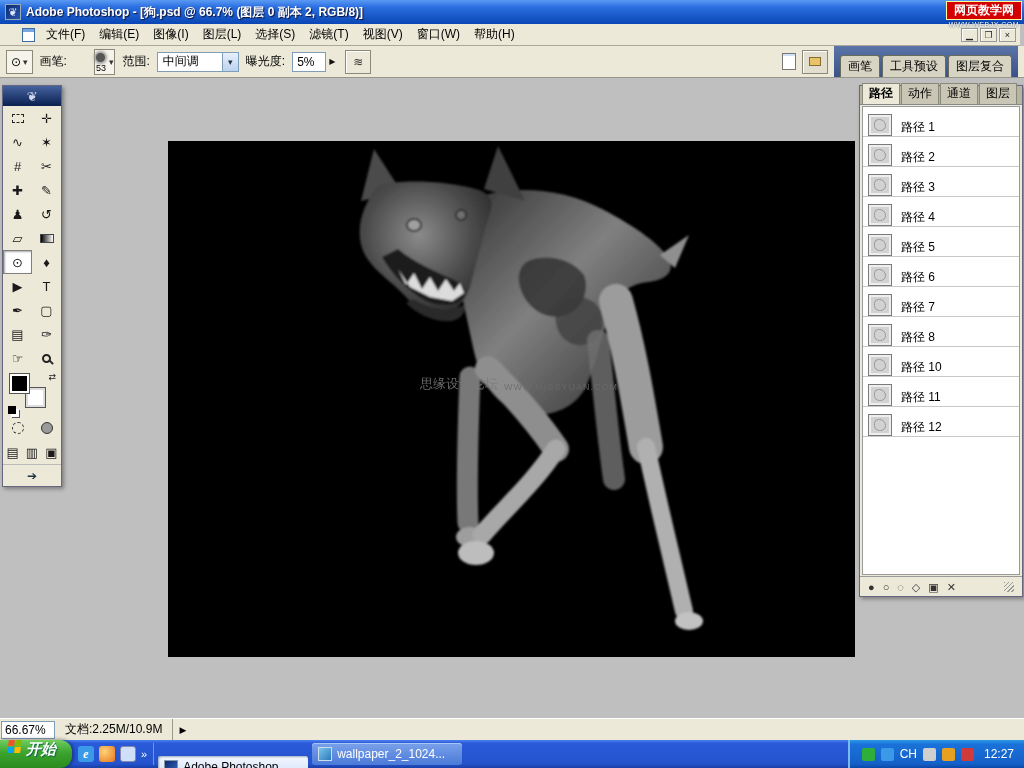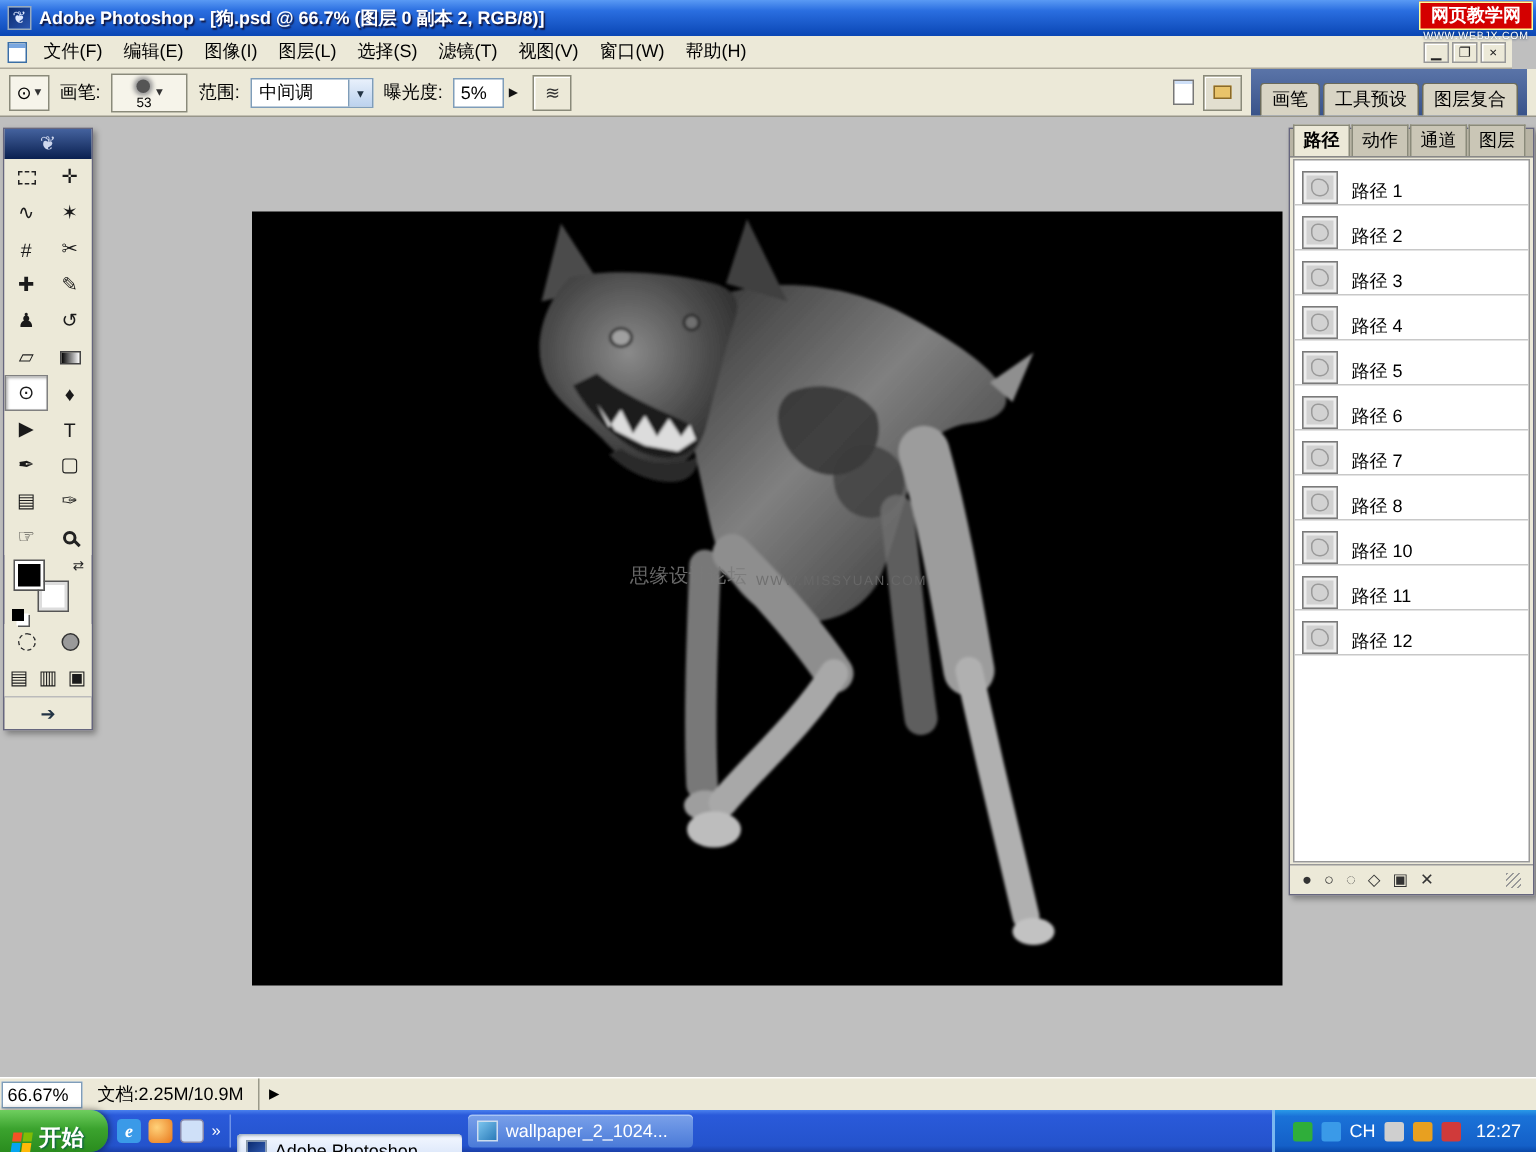--- a/index.html
+++ b/index.html
@@ -12,38 +12,38 @@
     background:linear-gradient(180deg,#5a9af4 0%,#2a6ee0 30%,#0a46b4 100%);
     display:flex;align-items:center;padding:0 5px;color:#fff;z-index:30;}
   .app-ico{width:16px;height:16px;background:linear-gradient(135deg,#0a2a6e,#2a56b0);
     border:1px solid #9ab;color:#dfe9ff;font-size:11px;line-height:14px;text-align:center;margin-right:5px;}
   .title-text{font-weight:bold;font-size:12px;text-shadow:1px 1px 1px #113;white-space:nowrap;}
   .badge{position:absolute;top:1px;right:2px;width:76px;text-align:center;z-index:40;}
   .badge-red{background:#d40000;color:#fff;font-weight:bold;font-size:12px;line-height:17px;border:1px solid #ff9;}
   .badge-url{font-size:7px;color:#fff;letter-spacing:.5px;line-height:9px;text-shadow:0 0 2px #024;}
 
   
-  .menubar{position:absolute;top:24px;left:0;right:16px;height:22px;background:#ece9d8;
-    border-bottom:1px solid #aca899;display:flex;align-items:center;padding-left:3px;z-index:20;justify-content:space-between;}
+  .menubar{position:absolute;top:24px;left:0;right:4px;height:22px;background:#ece9d8;
+    border-bottom:1px solid #aca899;display:flex;align-items:center;padding-left:20px;z-index:20;justify-content:space-between;}
   .doc-ico{width:13px;height:14px;background:#fff;border:1px solid #3a6ea5;margin:0 4px 0 2px;
     box-shadow:inset 0 3px 0 #7aa7e0;}
   .menu-item{padding:3px 7px;color:#000;white-space:nowrap;}
   .doc-controls{margin-left:auto;display:flex;gap:2px;padding-right:4px;}
   .win-btn{width:17px;height:14px;background:#ece9d8;border:1px solid #999;
     box-shadow:inset 1px 1px 0 #fff;font-size:9px;line-height:12px;text-align:center;color:#222;}
 
   
   .optionsbar{position:absolute;top:46px;left:0;right:0;height:32px;background:#ece9d8;
     border-bottom:1px solid #98968a;display:flex;align-items:center;gap:7px;padding:0 6px;z-index:20;}
   .opt-label{color:#000;white-space:nowrap;}
   .tool-preset{display:flex;align-items:center;gap:2px;background:#f6f4ea;border:1px solid #8a8a7a;
     padding:2px 4px;height:24px;}
   .dd{font-size:9px;color:#333;}
   .brush-btn{display:flex;align-items:center;gap:3px;border:1px solid #8a8a7a;background:#f6f4ea;
-    padding:1px 16px;height:26px;}
+    padding:1px 1px;height:26px;margin-left:20px;}
   .brush-preview{display:flex;flex-direction:column;align-items:center;line-height:10px;}
   .brush-dot{width:9px;height:9px;border-radius:50%;background:#555;box-shadow:0 0 3px 2px #999;margin:2px 0 1px;}
   .brush-num{font-size:9px;color:#000;}
   .xp-select{display:flex;align-items:center;height:20px;background:#fff;border:1px solid #7f9db9;}
   .xp-select .val{padding:0 5px;min-width:64px;}
   .xp-select .btn{width:16px;height:100%;background:linear-gradient(180deg,#e8f0fb,#bcd2ee);
     border-left:1px solid #7f9db9;text-align:center;font-size:9px;line-height:18px;color:#234;}
   .num-field{display:flex;align-items:center;height:20px;}
   .num-field .val{width:34px;height:100%;background:#fff;border:1px solid #7f9db9;padding:2px 4px;}
   .num-field .pop{font-size:8px;padding:0 3px;color:#111;}
@@ -121,24 +121,24 @@
     padding:1px 3px;color:#000;}
   .doc-box{padding:0 10px;color:#000;border-right:1px solid #9a9a8a;height:100%;
     display:flex;align-items:center;}
   .hint-arrow{padding:0 6px;color:#000;font-size:9px;}
   .hint{color:#000;white-space:nowrap;}
 
   
   .taskbar{position:absolute;bottom:0;left:0;right:0;height:28px;
     background:linear-gradient(180deg,#4a80ee 0%,#2a5ada 12%,#2453cc 85%,#1a3fa8 100%);
     display:flex;align-items:center;z-index:40;}
-  .start{height:28px;display:flex;align-items:flex-end;gap:5px;padding:0 16px 0 8px;
+  .start{height:28px;display:flex;align-items:flex-start;gap:5px;padding:0 16px 0 8px;
     background:linear-gradient(180deg,#6fce5f 0%,#3ba32e 45%,#2a8c1e 100%);
     border-radius:0 12px 12px 0;box-shadow:1px 0 4px rgba(0,0,0,.5);color:#fff;
-    font-weight:bold;font-size:15px;text-shadow:1px 1px 1px #164;}
+    font-weight:bold;font-size:15px;text-shadow:1px 1px 1px #164;font-style:italic;}
   .winflag{display:grid;grid-template-columns:6px 6px;grid-template-rows:6px 6px;gap:1px;transform:skewX(-8deg);}
   .winflag i{display:block;}
   .winflag i:nth-child(1){background:#f35325;}
   .winflag i:nth-child(2){background:#81bc06;}
   .winflag i:nth-child(3){background:#05a6f0;}
   .winflag i:nth-child(4){background:#ffba08;}
   .qlaunch{display:flex;align-items:center;gap:5px;padding:0 6px;border-right:1px solid #6f93e8;height:22px;}
   .ql-icon{width:16px;height:16px;border-radius:3px;text-align:center;line-height:16px;
     font-size:12px;color:#fff;}
   .ql-icon.ie{background:#3a9ae8;font-style:italic;font-weight:bold;font-family:"Liberation Serif",serif;}

